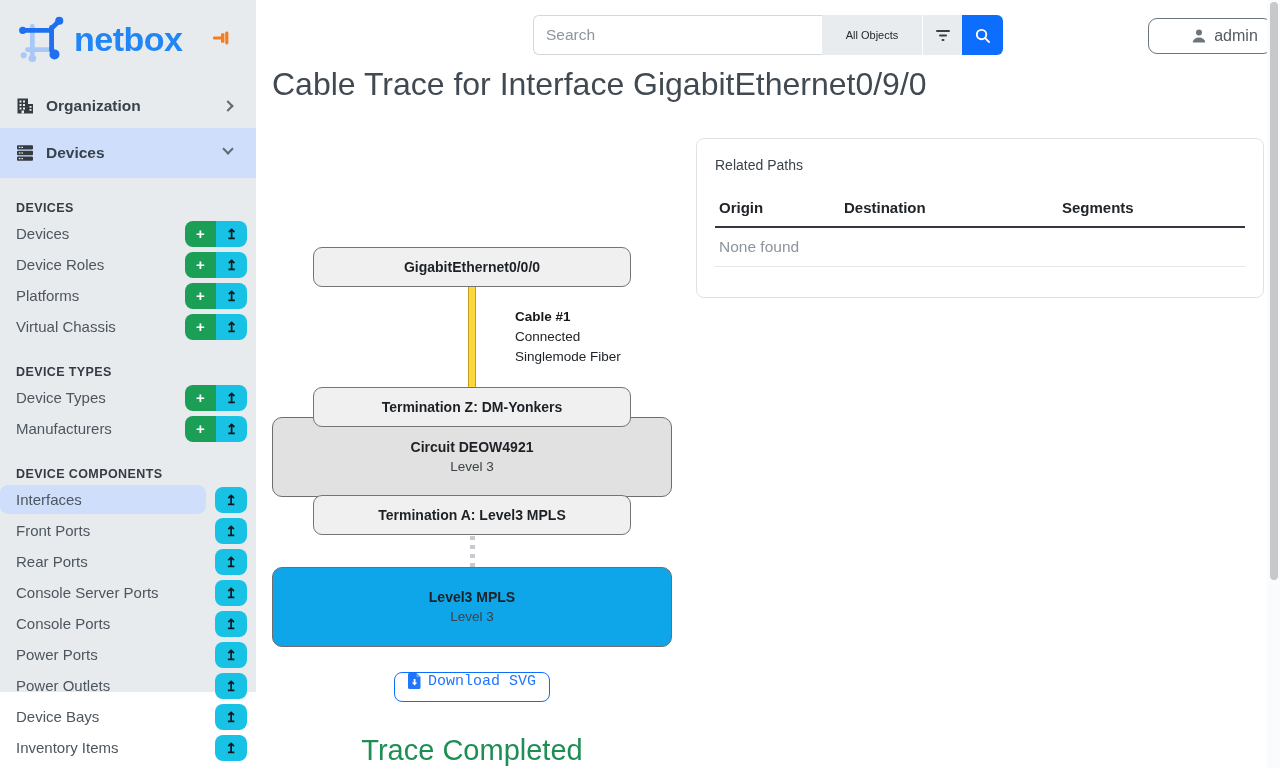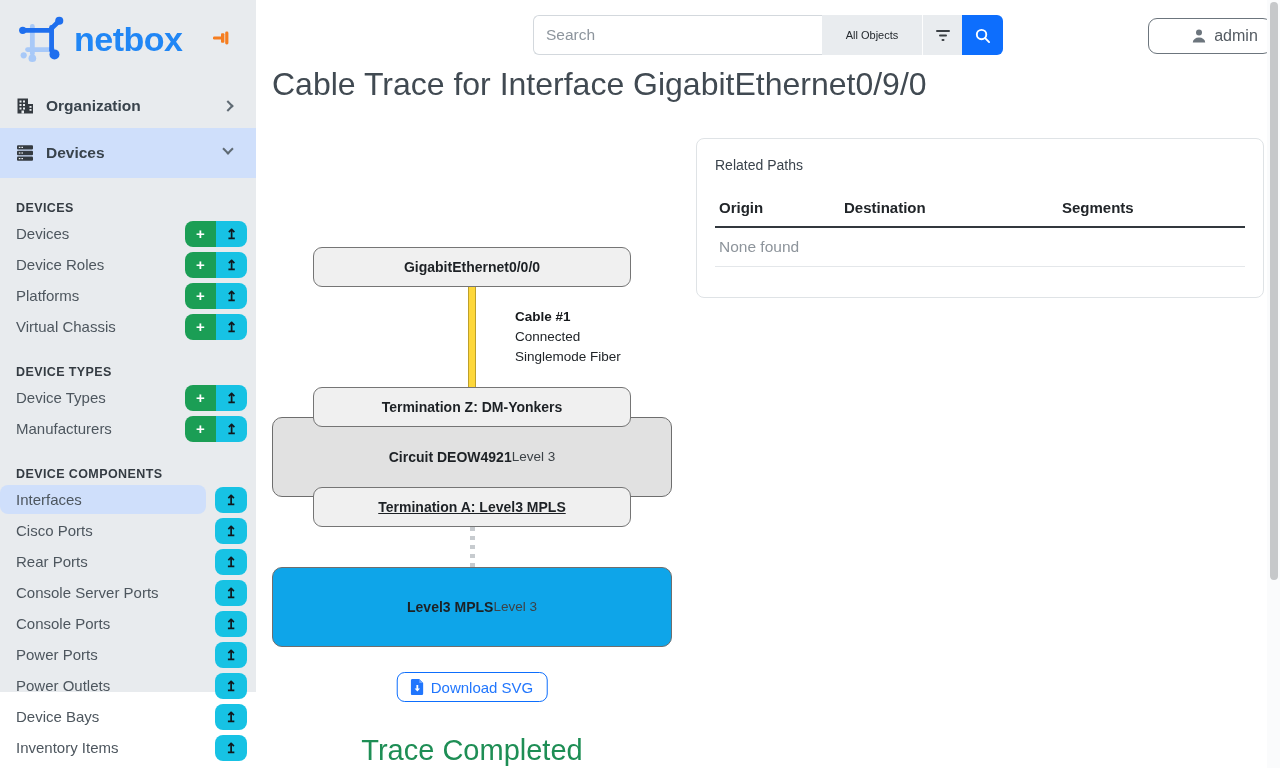--- a/index.html
+++ b/index.html
@@ -53,34 +53,34 @@
   
   .trace { position:absolute; left:16px; top:157px; width:400px; height:620px; }
   .device-box { position:absolute; left:0; top:0; width:400px; height:100px; background:#4caf50; border:1px solid #3d9140; border-radius:10px; z-index:1;
     display:flex; flex-direction:column; align-items:center; justify-content:center; }
   .device-box .dev-name { font-size:14px; font-weight:700; color:#1c2b1e; line-height:20px; }
   .device-box .dev-sub { font-size:13.5px; color:#eef6ee; line-height:20px; }
   .slim-box { position:absolute; left:41px; width:318px; height:40px; background:#f0f0f0; border:1px solid #757575; border-radius:9px; z-index:3;
     display:flex; align-items:center; justify-content:center; font-size:14px; font-weight:700; color:#1d2125; }
   .iface-box { top:90px; }
   .term-z { top:230px; }
-  .term-a { top:330px;text-decoration:underline; }
+  .term-a { top:338px; }
   .cable-line { position:absolute; left:196px; top:130px; width:8px; height:101px; background:#fdd73a; border-left:1.5px solid #bea02a; border-right:1.5px solid #bea02a; z-index:2; }
   .cable-label { position:absolute; left:220px; top:150px; z-index:2;margin-left:23px; }
   .cable-label .c1 { font-size:13.5px; font-weight:700; color:#16191c; line-height:20px; }
   .cable-label .c2 { font-size:13.5px; color:#212529; line-height:20px; }
   .big-box { position:absolute; left:0; width:400px; height:80px; background:#e1e1e1; border:1px solid #6e6e6e; border-radius:10px; z-index:2;
-    display:flex; flex-direction:row; align-items:center; justify-content:center; }
+    display:flex; flex-direction:column; align-items:center; justify-content:center; }
   .circuit-box { top:260px; }
   .provider-box { top:410px; background:#0ea5e9; z-index:1; }
   .big-box .bb-title { font-size:14px; font-weight:700; color:#1d2125; line-height:20px; }
   .big-box .bb-sub { font-size:13.5px; color:#3c4247; line-height:20px; }
   .dotted-line { position:absolute; left:198px; top:370px; width:5px; height:42px; z-index:0;
     background:repeating-linear-gradient(to bottom, #c7cbcf 0 4px, transparent 4px 9px); }
-  .download-btn { position:absolute; left:50%; transform:translateX(-50%); top:515px; height:30px; padding:0 13px; background:#fff; border:1px solid #0d6efd; border-radius:8px; display:flex; align-items:center; gap:7px; cursor:pointer; }
+  .download-btn { position:absolute; left:50%; transform:translateX(-50%); top:515px; height:30px; padding:0 13px; background:#fff; border:1px solid #0d6efd; border-radius:8px; display:flex; gap:7px; cursor:pointer;font-family:Liberation Mono, monospace; }
   .download-btn span { color:#2176fd; font-size:15px; }
   .trace-result { position:absolute; left:0; top:577px; width:100%; text-align:center; font-size:29px; font-weight:400; color:#1e8e55; }
 
   
   .paths-card { position:absolute; left:440px; top:138px; width:568px; height:160px; background:#fff; border:1px solid #dfe3e6; border-radius:8px; padding:18px; }
   .paths-title { font-size:14px; font-weight:400; color:#3a434c; margin-bottom:20px; }
   .paths-table { width:100%; border-collapse:collapse; }
   .paths-table th { text-align:left; font-size:15px; font-weight:700; color:#212529; padding:6px 0 10px 4px; border-bottom:2px solid #32383e; }
   .paths-table td { font-size:15.5px; color:#8d949b; padding:10px 0 10px 4px; border-bottom:1px solid #e4e7ea; }
   .col-origin { width:125px; } .col-dest { width:218px;margin-top:30px; }
@@ -217,21 +217,21 @@
   </div>
 
   <div class="group-header">DEVICE COMPONENTS</div>
   <div class="side-item active-item">
     <span class="item-label">Interfaces</span>
     <span class="btn-pair">
         <button class="mini-btn imp solo"></button>
       </span>
   </div>
   <div class="side-item">
-    <span class="item-label">Cisco Ports</span>
+    <span class="item-label">Front Ports</span>
     <span class="btn-pair">
         <button class="mini-btn imp solo"></button>
       </span>
   </div>
   <div class="side-item">
     <span class="item-label">Rear Ports</span>
     <span class="btn-pair">
         <button class="mini-btn imp solo"></button>
       </span>
   </div>

